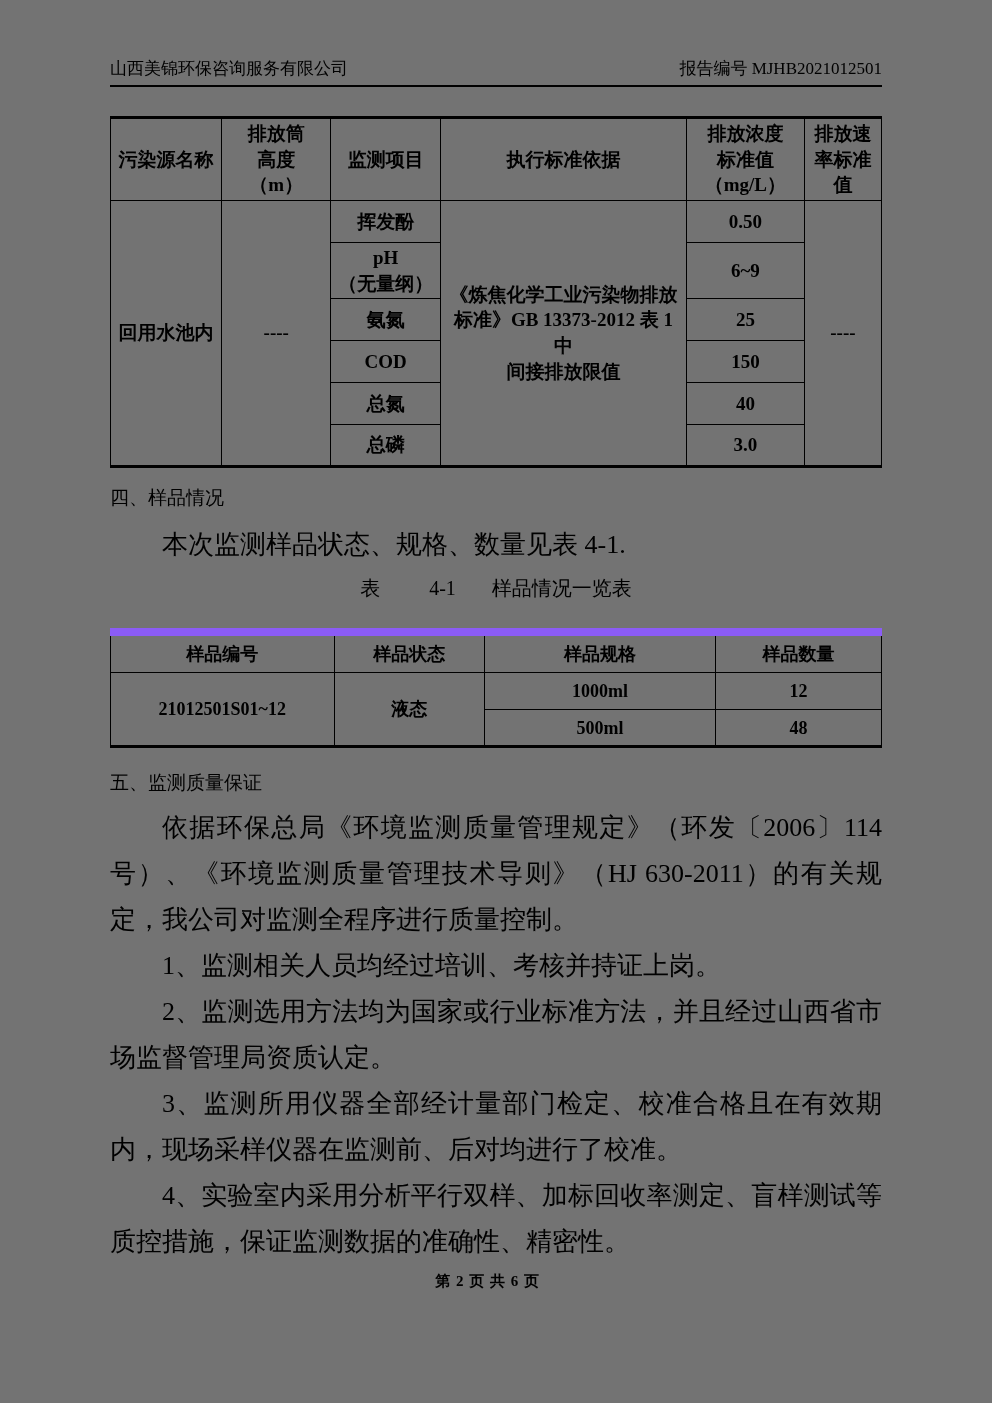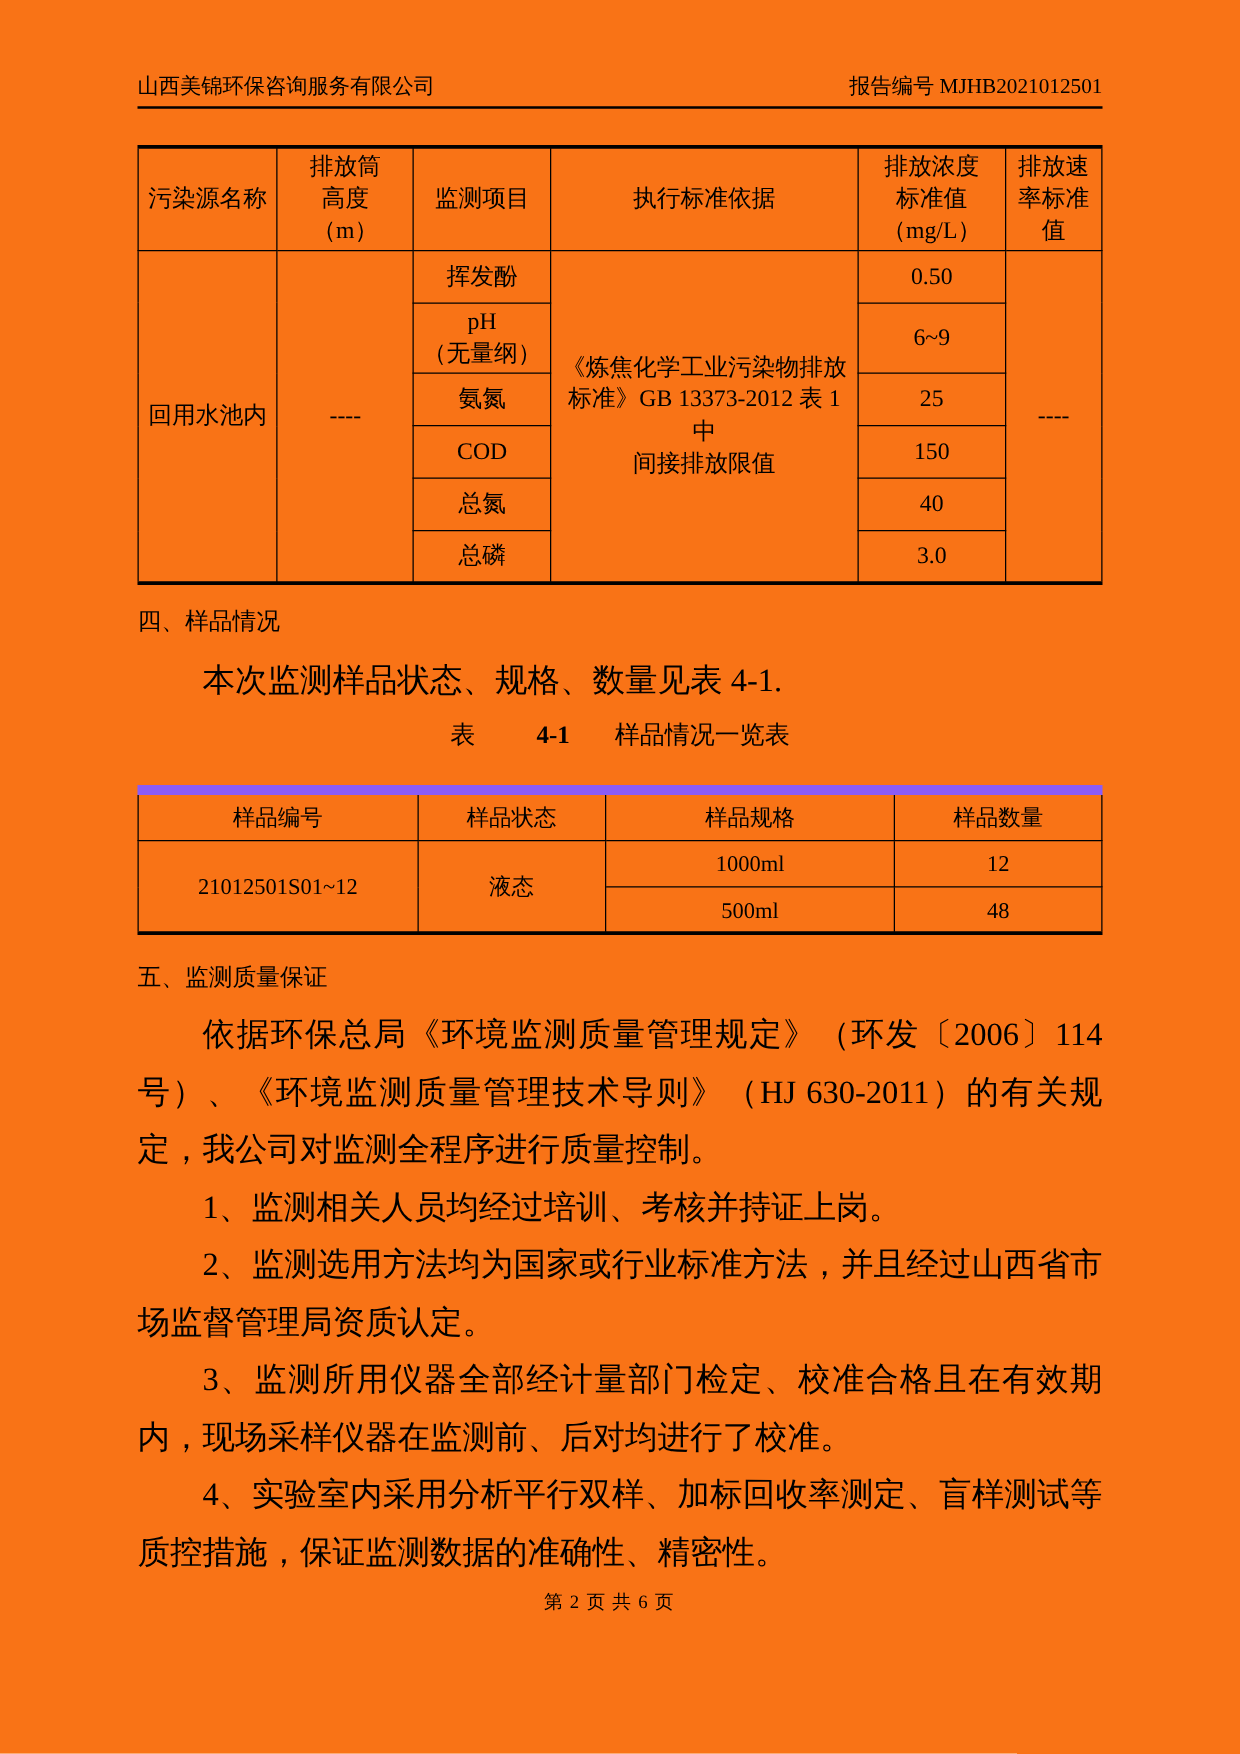--- a/index.html
+++ b/index.html
@@ -1,20 +1,20 @@
 <!DOCTYPE html>
 <html><head>
 <meta charset="utf-8">
 <style>
   * { box-sizing: border-box; margin: 0; padding: 0; }
   html,body { background: #ffffff; }
   .page {
     position: relative;
     width: 992px; height: 1403px;
-    background: #f97316;
+    background: #737373;
     color: #000;
     font-family: "Liberation Serif", "DejaVu Serif", serif;
     overflow: hidden;
     margin: 0 auto;
   }
   .content { margin: 0 110px; width: 772px; }
 
   
   .doc-header {
     padding-top: 57px;
@@ -22,21 +22,21 @@
     font-size: 17px;
     border-bottom: 2px solid #000;
     padding-bottom: 5px;
   }
 
   
   table { width: 100%; border-collapse: collapse; table-layout: fixed; }
   th, td {
     border: 1px solid #000;
     text-align: center; vertical-align: middle;
-    font-weight: normal;
+    font-weight: bold;
     white-space: pre-line;
     padding: 2px 4px;
     line-height: 1.35;
   }
   .standards-table {
     margin-top: 29px;
     font-size: 19px;
     border-top: 3px solid #000;
     border-bottom: 3px solid #000;
   }
@@ -66,31 +66,32 @@
   }
   .intro-text { margin-top: 12px; }
   .qa-first { margin-top: 10px; }
 
   .table-caption {
     margin-top: 5px;
     text-align: center;
     font-size: 20px;
     line-height: 1.5;
   }
-  .table-caption .caption-number { font-weight: bold; margin-right: 1.8em; margin-left: 44px; }
+  .table-caption .caption-number { font-weight: normal; margin-right: 1.8em; margin-left: 44px; }
 
   .quality-section { margin-top: 4px; }
   .quality-section h2 { margin-top: 23px; }
 
   .page-footer {
     position: absolute;
     left: 0; right: 17px; top: 1272px;
     text-align: center;
     font-size: 15px;
     letter-spacing: 1px;
+    font-weight: bold;
   }
 </style>
 </head>
 <body>
 
 <div class="page">
   <div class="content">
 
     <div class="doc-header">
       <span>山西美锦环保咨询服务有限公司</span>

